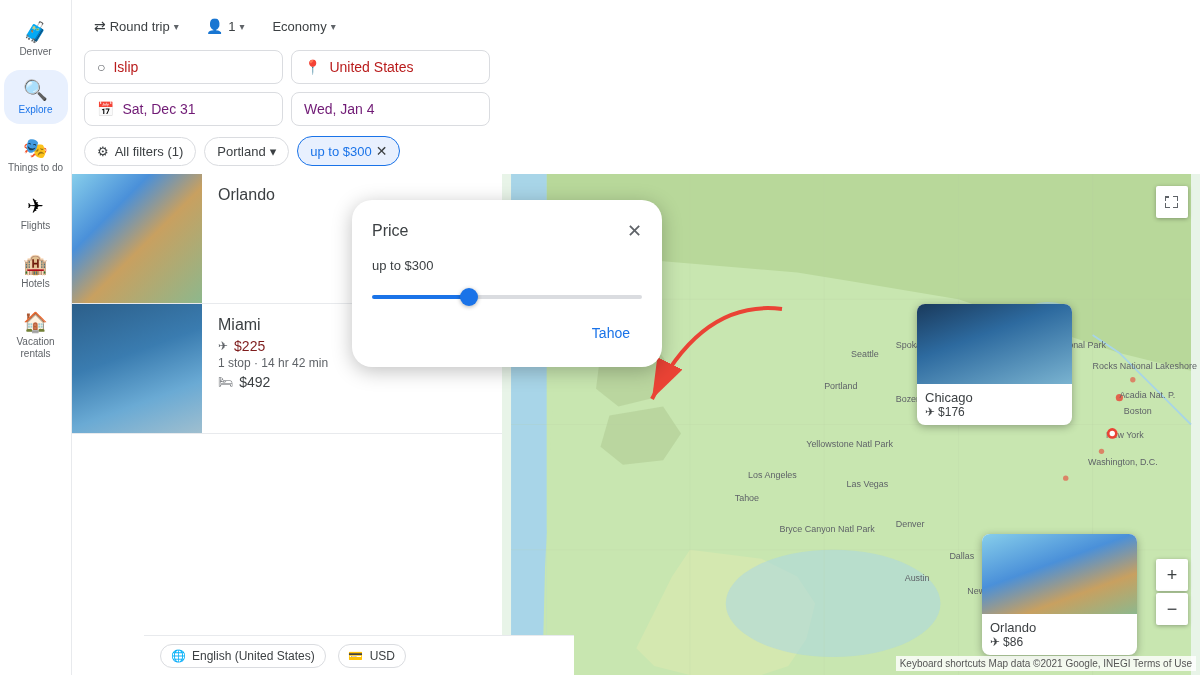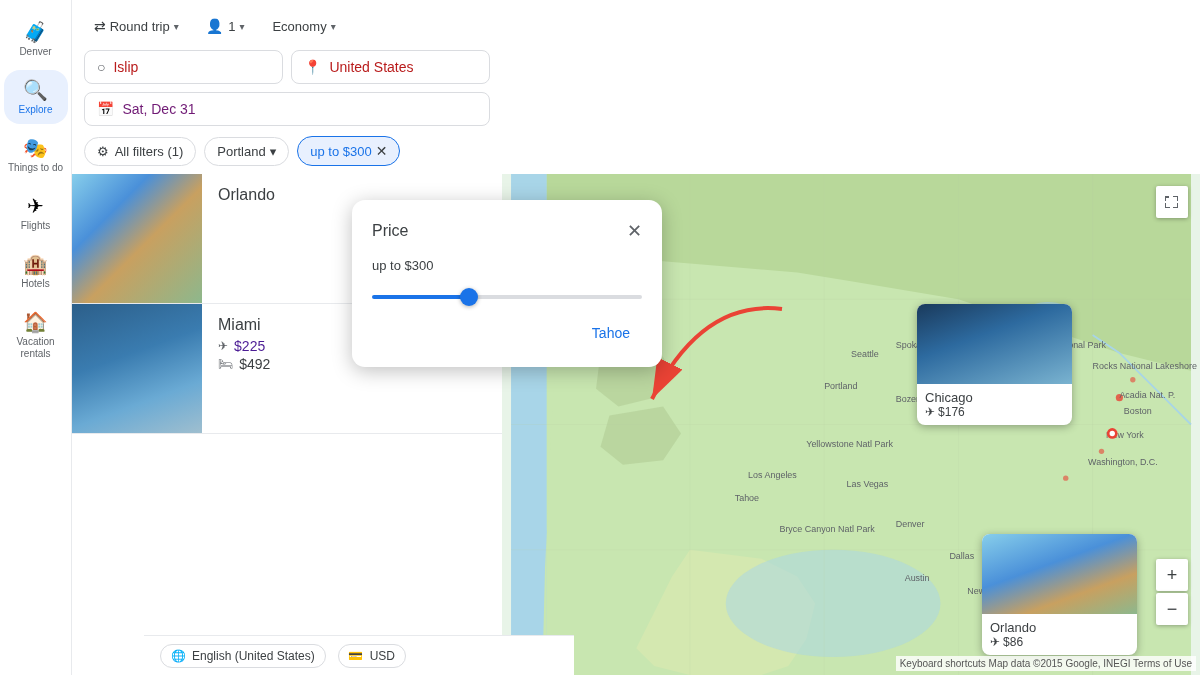--- a/index.html
+++ b/index.html
@@ -158,21 +158,21 @@
       cursor: pointer;
     }
 
     
     #price-popup {
       position: absolute;
       top: 200px;
       left: 280px;
       width: 310px;
       background: #fff;
-      border-radius: 13px;
+      border-radius: 20px;
       box-shadow: 0 4px 20px rgba(0,0,0,0.25);
       padding: 20px;
       z-index: 20;
     }
     .popup-header {
       display: flex;
       justify-content: space-between;
       align-items: center;
       margin-bottom: 16px;
     }
@@ -263,21 +263,21 @@
     }
     .card-city { font-size: 16px; font-weight: 500; color: #3c4043; margin-bottom: 4px; }
     .card-details { font-size: 12px; color: #5f6368; margin-bottom: 4px; }
     .card-price-row {
       display: flex;
       align-items: center;
       gap: 6px;
       margin-bottom: 2px;
     }
     .card-price-icon { font-size: 12px; color: #5f6368; }
-    .card-price { font-size: 14px; color: #4c1d95; font-weight: 500; }
+    .card-price { font-size: 14px; color: #7f1d1d; font-weight: 500; }
     .card-hotel-price { font-size: 14px; color: #3c4043; }
 
     
     #map-area {
       flex: 1;
       position: relative;
       background: #e8f4e8;
       overflow: hidden;
     }
 
@@ -459,20 +459,23 @@
         <span class="input-icon">📍</span>
         <input type="text" value="United States" style="">
       </div>
     </div>
 
     <div class="date-row">
       <div class="date-input-box">
         <span class="date-icon">📅</span>
         <span class="date-text">Sat, Dec 31</span>
       </div>
+      <div class="date-input-box">
+        <span class="date-text">Wed, Jan 4</span>
+      </div>
     </div>
 
     <div class="filters-row">
       <button class="all-filters-btn">
         <span>⚙</span>
         <span>All filters (1)</span>
       </button>
       <div class="filter-chip">
         <span>Portland</span>
         <span class="chevron">▾</span>
@@ -500,20 +503,21 @@
       <div class="result-card">
         <div class="card-img">
           <div class="card-img-placeholder miami" style="background: linear-gradient(160deg, #2c5f8a 0%, #3a7cb0 40%, #6aaad4 70%, #a0bfcf 100%);"></div>
         </div>
         <div class="card-content">
           <div class="card-city">Miami</div>
           <div class="card-price-row">
             <span class="card-price-icon">✈</span>
             <span class="card-price">$225</span>
           </div>
+          <div class="card-details">1 stop · 14 hr 42 min</div>
           <div class="card-price-row">
             <span class="card-price-icon">🛏</span>
             <span class="card-hotel-price">$492</span>
           </div>
         </div>
       </div>
     </div>
 
     <div id="map-area">
 
@@ -623,21 +627,21 @@
         <svg width="14" height="14" viewBox="0 0 14 14">
           <path d="M1 8H0v5h5V12H1V8zm-1-5h4V1H0v5h1V3zm12 9H8v1h5V8h-1v4zM8 1v1h4v4h1V1H8z" fill="#5f6368"></path>
         </svg>
       </button>
 
       <div class="map-controls">
         <button class="map-ctrl-btn">+</button>
         <button class="map-ctrl-btn">−</button>
       </div>
 
-      <div class="map-attribution">Keyboard shortcuts  Map data ©2015 Google, INEGI  Terms of Use</div>
+      <div class="map-attribution">Keyboard shortcuts  Map data ©2021 Google, INEGI  Terms of Use</div>
     </div>
   </div>
 
   <div id="bottom-bar">
     <button class="bottom-btn">
       <span>🌐</span>
       <span>English (United States)</span>
     </button>
     <button class="bottom-btn">
       <span>💳</span>

